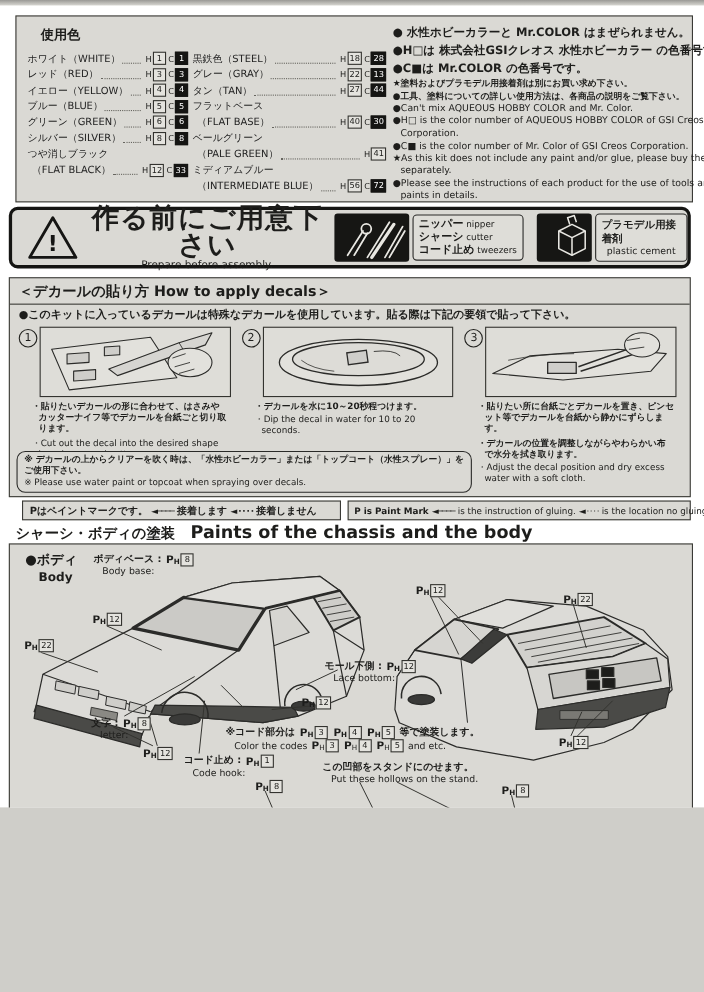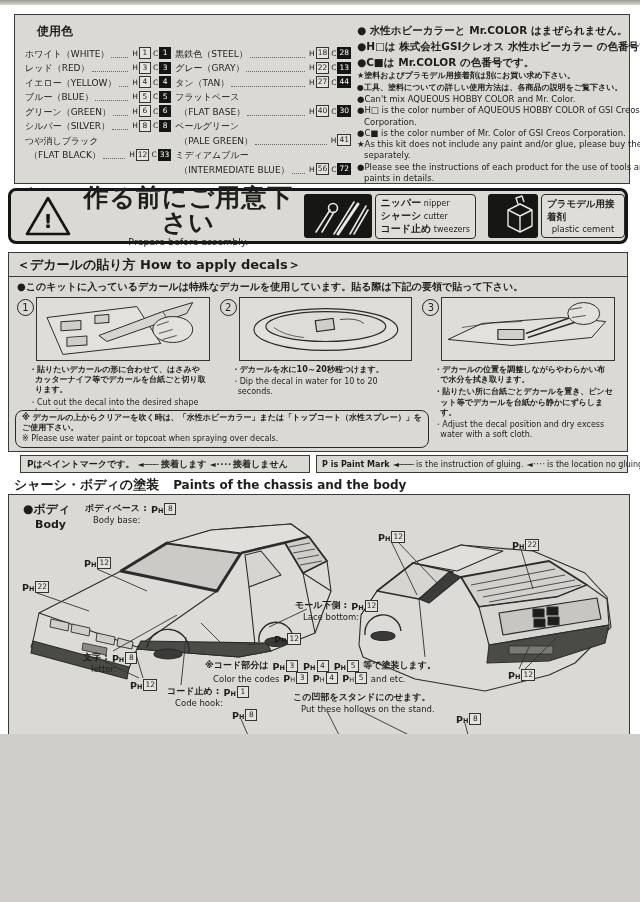--- a/index.html
+++ b/index.html
@@ -61,21 +61,21 @@
   .decal-foot{position:absolute;left:6px;bottom:3px;width:414px;border:1.5px solid #2a2a28;border-radius:8px;padding:2px 6px;background:#dad9d4;box-sizing:border-box}
   .decal-foot div{font-size:8px;line-height:1.35}
   .decal-foot .ja{font-weight:bold}
   
   .legend-ja{left:20px;top:455px;width:290px;height:18px;display:flex;align-items:center;font-size:9px;white-space:nowrap;padding:0 6px;box-sizing:border-box;font-weight:bold}
   .legend-en{left:316px;top:455px;width:312px;height:18px;display:flex;align-items:center;font-size:8px;white-space:nowrap;padding:0 5px;box-sizing:border-box}
   .arrow{font-size:8px;letter-spacing:-1px;margin:0 3px}
   
   .paint-title{position:absolute;left:14px;top:474px;font-weight:bold;white-space:nowrap}
   .paint-title .ja{font-size:13px;margin-right:14px}
-  .paint-title .en{font-size:12px}
+  .paint-title .en{font-size:16px}
   .paint-box{left:8px;top:494px;width:620px;height:400px}
   .paint-box svg{position:absolute;left:0;top:0}
   .plabel{position:absolute;white-space:nowrap}
   .plabel .l1{font-size:9px;font-weight:bold}
   .plabel .l2{font-size:8.5px;font-weight:normal;padding-left:8px}
   .plabel.hd .l1{font-size:12px;font-weight:bold}
   .plabel.hd .l2{font-size:11px;font-weight:bold;padding-left:12px}
   .plabel.note .l1{font-size:9px}
   .pm{display:inline-flex;align-items:flex-end;margin:0 1px;vertical-align:bottom}
   .pm i{font-style:normal;font-weight:bold;font-size:9.5px;line-height:10px}
@@ -355,22 +355,22 @@
               <rect x="56" y="30" width="26" height="10" fill="#cfceca" stroke-width="1.2"></rect>
               <path d="M84,34 L140,14 M86,38 L142,20" stroke-width="1.4"></path>
               <ellipse cx="142" cy="14" rx="16" ry="11" fill="#e2e1dc"></ellipse>
               <path d="M128,10 L140,8 M130,18 L144,16" stroke-width="0.8"></path>
               <path d="M20,28 q30,-6 60,-6" stroke-width="0.7"></path>
             </g>
           </svg>
         </div>
         <div class="steptext">
           <div class="ja-b" id="step-ja-3">
+              <div class="bullet">・貼りたい所に台紙ごとデカールを置き、ピンセット等でデカールを台紙から静かにずらします。</div>
               <div class="bullet">・デカールの位置を調整しながらやわらかい布で水分を拭き取ります。</div>
-              <div class="bullet">・貼りたい所に台紙ごとデカールを置き、ピンセット等でデカールを台紙から静かにずらします。</div>
             </div>
           <div id="step-en-3">
               <div class="bullet">・Adjust the decal position and dry excess water with a soft cloth.</div>
             </div>
         </div>
       </div>
     </div>
     <div class="decal-foot">
       <div class="ja">※ デカールの上からクリアーを吹く時は、「水性ホビーカラー」または「トップコート（水性スプレー）」をご使用下さい。</div>
       <div class="en">※ Please use water paint or topcoat when spraying over decals.</div>

